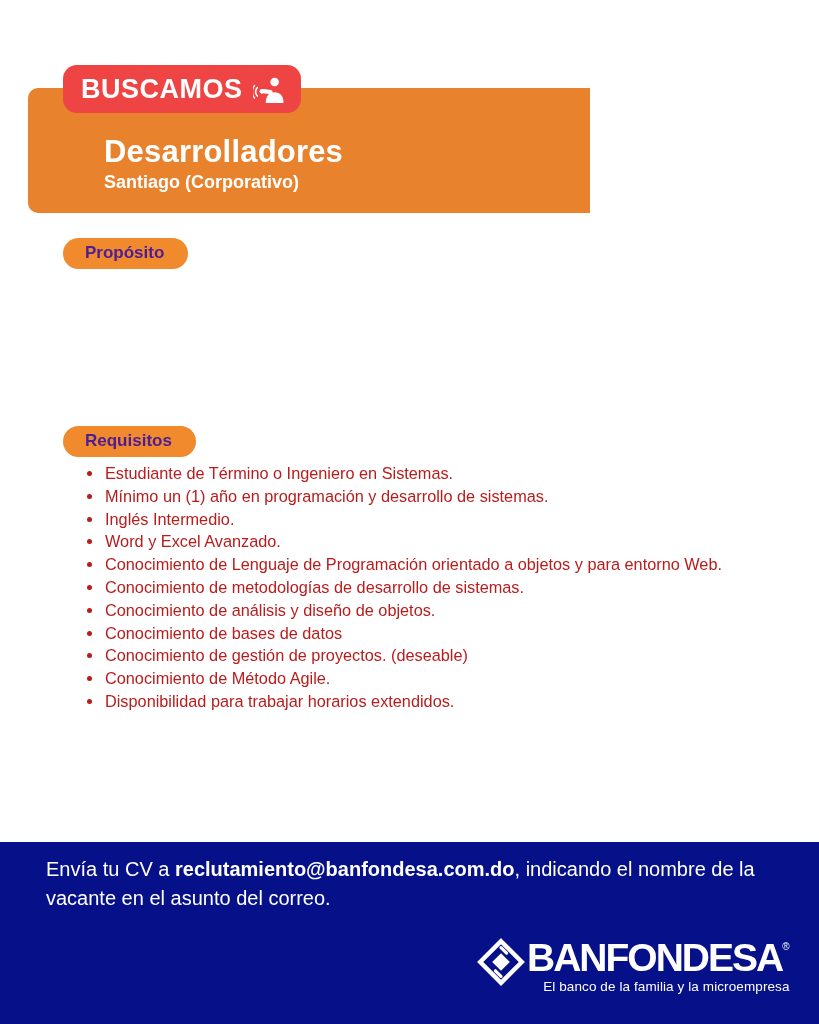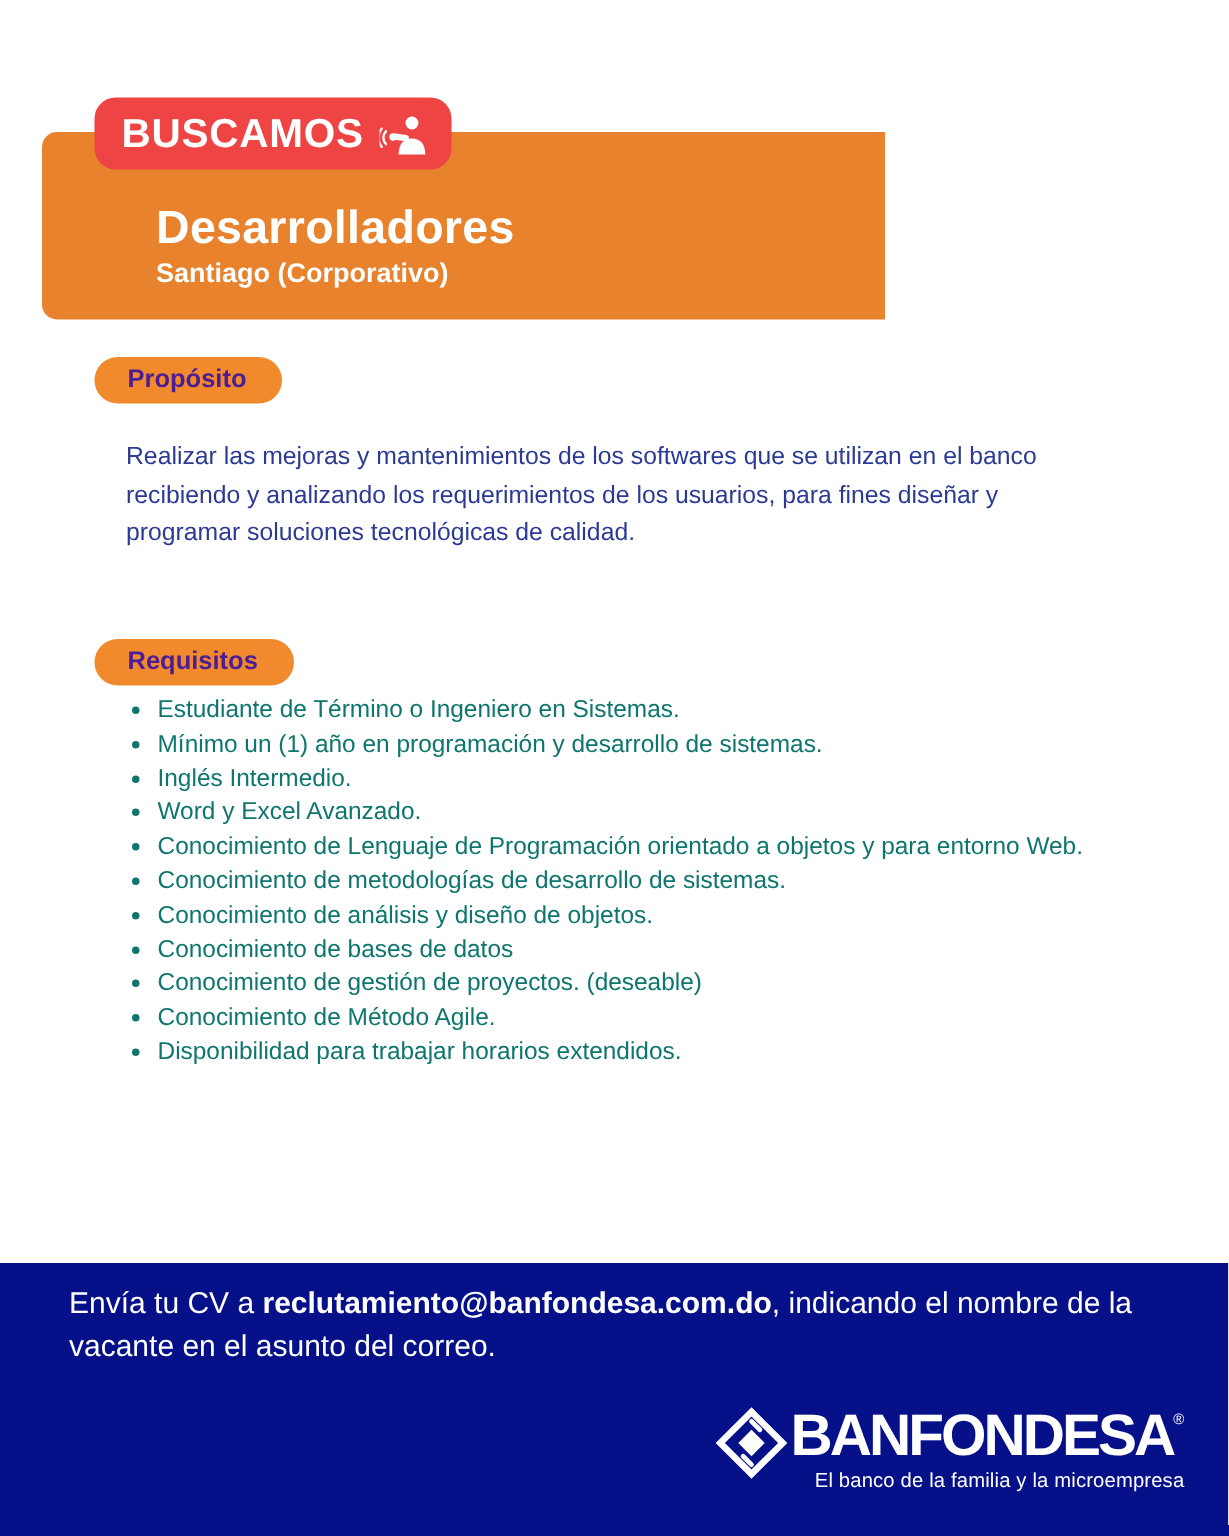--- a/index.html
+++ b/index.html
@@ -78,21 +78,21 @@
     color: #2B3A94;
     font-size: 16.5px;
     line-height: 25.5px;
   }
   .req-list {
     position: absolute;
     left: 86px; top: 462px;
     width: 680px;
     margin: 0;
     padding: 0 0 0 18px;
-    color: #0f766e;
+    color: #b91c1c;
     font-size: 16.3px;
     line-height: 22.8px;
     list-style: disc;
   }
   .req-list li { padding-left: 1px; }
 
   
   .footer {
     position: absolute;
     left: 0; top: 842px;
@@ -161,21 +161,20 @@
         </g>
         <g stroke="#ffffff" stroke-width="1.7" fill="none" stroke-linecap="round">
           <path d="M4.5 14.5 A 6.5 6.5 0 0 0 4.5 23.5"></path>
           <path d="M1.5 12.5 A 10 10 0 0 0 1.5 25.5" opacity="0.9"></path>
         </g>
       </svg>
     </span>
   </div>
 
   <div class="pill pill-proposito">Propósito</div>
-  <div class="proposito-body">Realizar las mejoras y mantenimientos de los softwares que se utilizan en el banco recibiendo y analizando los requerimientos de los usuarios, para fines diseñar y programar soluciones tecnológicas de calidad.</div>
 
   <div class="pill pill-requisitos">Requisitos</div>
   <ul class="req-list">
     <li>Estudiante de Término o Ingeniero en Sistemas.</li>
     <li>Mínimo un (1) año en programación y desarrollo de sistemas.</li>
     <li>Inglés Intermedio.</li>
     <li>Word y Excel Avanzado.</li>
     <li>Conocimiento de Lenguaje de Programación orientado a objetos y para entorno Web.</li>
     <li>Conocimiento de metodologías de desarrollo de sistemas.</li>
     <li>Conocimiento de análisis y diseño de objetos.</li>

